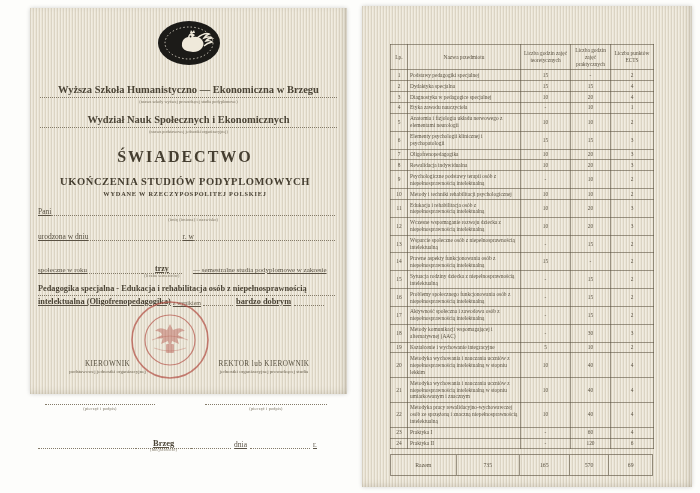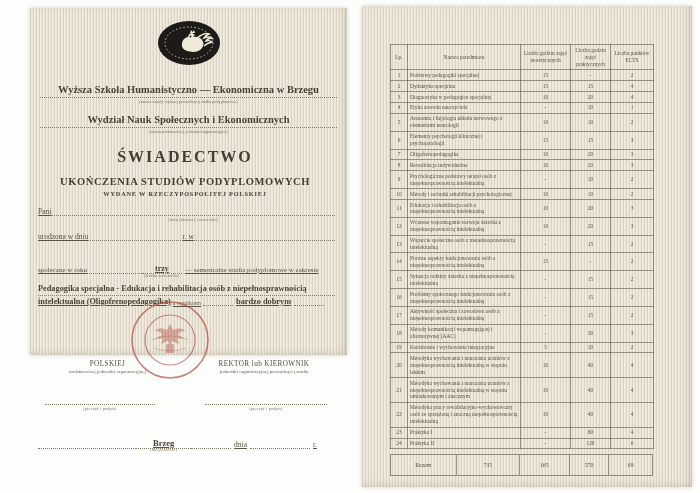--- a/index.html
+++ b/index.html
@@ -1,20 +1,20 @@
 <!DOCTYPE html>
 <html><head>
 <meta charset="utf-8">
 <style>
   html,body{margin:0;padding:0;width:700px;height:493px;background:#fdfdfb;overflow:hidden;}
   *{box-sizing:border-box;}
   body{font-family:"Liberation Serif","DejaVu Serif",serif;color:#5a5244;}
   .scan{position:relative;width:700px;height:493px;}
   .page{
-    position:absolute;top:8px;height:347px;
+    position:absolute;top:8px;height:386px;
     background-color:#ebe5d6;
     background-image:
       repeating-linear-gradient(90deg, rgba(120,105,80,0.14) 0 1px, rgba(255,255,255,0.28) 1px 2px, rgba(0,0,0,0) 2px 3px);
     box-shadow:0 0 4px rgba(0,0,0,0.18), inset -6px 0 10px -6px rgba(60,50,30,0.25), inset 0 -5px 8px -5px rgba(60,50,30,0.15);
   }
   .page-left{left:30px;width:317px;}
   .page-right{left:362px;width:330px;top:6px;height:481px;}
 
   
   .lp-row{position:absolute;left:8px;right:12px;display:flex;align-items:flex-end;font-size:7.5px;color:#5a5244;text-decoration:underline;}
@@ -100,21 +100,21 @@
       <span class="dots" style="flex:3"></span>
     </div>
 
     <div class="lp-row" style="top:246px;font-size:7px">
       <span>społeczne w roku</span>
       <span class="dots w55"></span>
       <span class="dots w40" style="text-align:center;height:auto">
         <span class="bold" style="font-size:8px">trzy</span>
         <span class="subnote">(liczba semestrów)</span>
       </span>
-      <span style="margin-left:3px;white-space:nowrap">— semestralne studia podyplomowe w zakresie</span>
+      <span style="margin-left:11px;white-space:nowrap">— semestralne studia podyplomowe w zakresie</span>
     </div>
 
     <div class="prog1" style="top:268px">Pedagogika specjalna - Edukacja i rehabilitacja osób z niepełnosprawnością</div>
 
     <div class="lp-row" style="top:289px">
       <span class="bold" style="font-size:8.3px">intelektualna (Oligofrenopedagogika)</span>
       <span class="small-label">z wynikiem</span>
       <span class="dots w30"></span>
       <span class="bold" style="font-size:8.3px;margin:0 3px">bardzo dobrym</span>
       <span class="dots w30"></span>
@@ -127,21 +127,21 @@
         <path d="M48 32 l3 6 q8 -4 12 1 q-6 0 -7 4 l6 3 q-5 1 -7 0 l2 6 l-7 -3 l-2 6 l-2 -6 l-7 3 l2 -6 q-2 1 -7 0 l6 -3 q-1 -4 -7 -4 q4 -5 12 -1 z"></path>
         <rect x="44" y="52" width="8" height="9" rx="1"></rect>
       </g>
       <g stroke="#b0493e" stroke-width="0.8" opacity="0.45" fill="none">
         <path d="M30 48 q18 -8 36 0"></path>
         <path d="M32 56 q16 6 32 0"></path>
       </g>
     </svg>
 
     <div class="sig-col" style="top:352px;left:5px;width:145px">
-      <div class="sig-title">POLSKIEJ</div>
+      <div class="sig-title">KIEROWNIK</div>
       <div class="sig-sub">podstawowej jednostki organizacyjnej</div>
     </div>
     <div class="sig-col" style="top:352px;left:158px;width:152px">
       <div class="sig-title">REKTOR lub KIEROWNIK</div>
       <div class="sig-sub">jednostki organizacyjnej prowadzącej studia</div>
     </div>
 
     <div class="sig-line" style="top:396px;left:15px;width:110px">
       <span class="subnote">(pieczęć i podpis)</span>
     </div>

